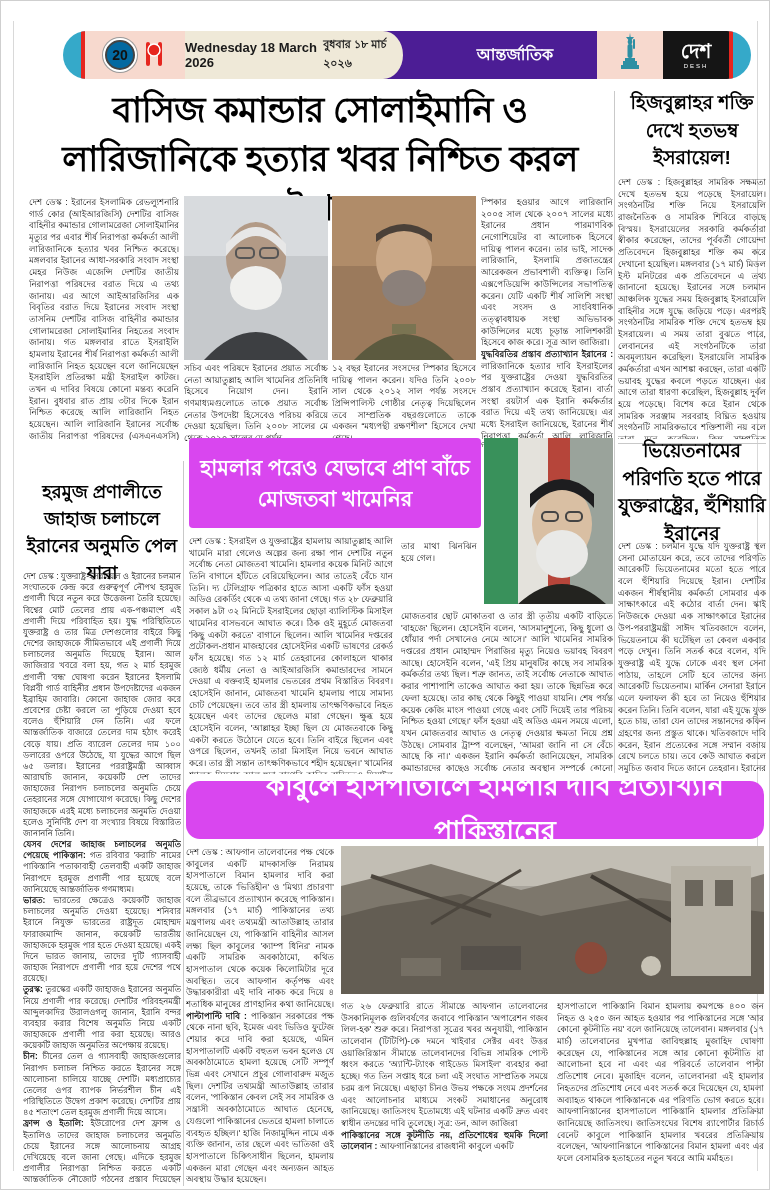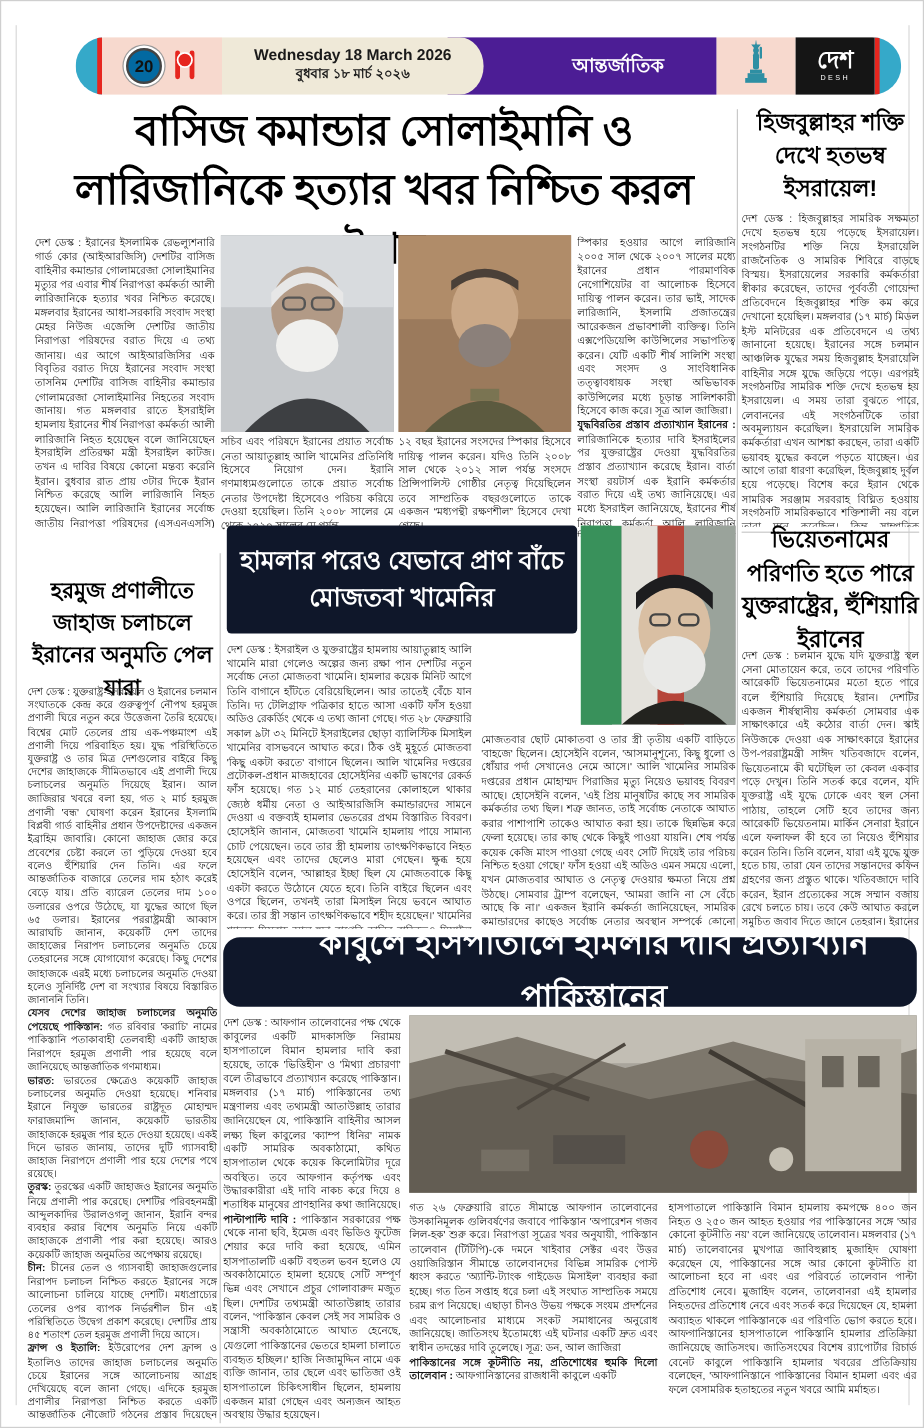--- a/index.html
+++ b/index.html
@@ -17,36 +17,36 @@
   .masthead { position:absolute; left:62px; top:30px; width:688px; height:48px;
     display:flex; border-radius:24px; overflow:hidden; }
   .seg { height:100%; display:flex; align-items:center; justify-content:center; }
   .cap-left  { width:22px; background:#35a9c9; border-right:4px solid #e6261f; }
   .cap-right { width:22px; background:#35a9c9; border-left:4px solid #e6261f; }
   .seg-pink-l { width:100px; background:#f7d9ce; gap:8px; }
   .page-badge { width:30px; height:30px; border-radius:50%; background:#0369a1;
     border:2px solid #444; box-shadow:0 0 0 2px #fff,0 0 0 3px #999;
     display:flex; align-items:center; justify-content:center;
     font-weight:bold; font-size:14px; color:#111; }
-  .seg-cream { width:218px; background:#efe9d8; flex-direction:column;
+  .seg-cream { width:218px; background:#efe9d8; flex-direction:row;
     border-top-right-radius:40px 48px; border-bottom-right-radius:40px 48px; z-index:2; }
   .date-en { font-weight:bold; font-size:13px; color:#1a1a1a; }
   .date-bn { font-weight:bold; font-size:11px; color:#1a1a1a; }
   .seg-red { flex:1; background:#4c1d95; margin-left:-30px; padding-left:60px; z-index:1; }
   .section-label { color:#fff; font-weight:bold; font-size:16px; }
   .seg-pink-r { width:66px; background:#f7d9ce; }
   .seg-logo { width:66px; background:#151515; flex-direction:column; }
   .logo-bn { color:#fff; font-weight:bold; font-size:20px; line-height:1; }
   .logo-en { color:#fff; font-size:6px; letter-spacing:2px; margin-top:2px; }
 
   
   .head-main { font-weight:bold; text-align:center; font-size:35px; line-height:1.4;
     color:#000; letter-spacing:-.5px; }
   .head-col  { font-weight:bold; text-align:center; color:#000; }
-  .gray-box { background:#0f172a; color:#fff; font-weight:bold; text-align:center;
+  .gray-box { background:#d946ef; color:#fff; font-weight:bold; text-align:center;
     display:flex; align-items:center; justify-content:center; }
 
   
   .body-sm { font-size:8.6px; line-height:1.36; text-align:justify; overflow:hidden; color:#141414; }
   .lead-in { font-weight:bold; }
 
   
   .photo { position:absolute; overflow:hidden; }
   .ph-gray  { background:linear-gradient(135deg,#b9bdc0 0%,#d8dadc 40%,#9aa0a4 100%); }
   .ph-brown { background:linear-gradient(135deg,#8a6a52 0%,#b59a7d 45%,#6e523c 100%); }
@@ -188,20 +188,21 @@
       <ellipse cx="78" cy="86" rx="30" ry="38" fill="#d9bfa3"></ellipse>
       <path d="M46 70 Q78 34 110 70 L110 56 Q78 26 46 56 Z" fill="#1d1d1f"></path>
       <ellipse cx="78" cy="116" rx="26" ry="24" fill="#e9e9e7"></ellipse>
       <rect x="58" y="74" width="16" height="9" rx="4" fill="none" stroke="#444" stroke-width="2"></rect>
       <rect x="82" y="74" width="16" height="9" rx="4" fill="none" stroke="#444" stroke-width="2"></rect>
       <path d="M34 166 Q78 126 122 166 Z" fill="#23231f"></path>
     </svg>
   </div>
 
   <div class="abs body-sm" style="left:188px;top:535px;width:204px;height:238px;">দেশ ডেস্ক : ইসরাইল ও যুক্তরাষ্ট্রের হামলায় আয়াতুল্লাহ আলি খামেনি মারা গেলেও অল্পের জন্য রক্ষা পান দেশটির নতুন সর্বোচ্চ নেতা মোজতবা খামেনি। হামলার কয়েক মিনিট আগে তিনি বাগানে হাঁটতে বেরিয়েছিলেন। আর তাতেই বেঁচে যান তিনি। দ্য টেলিগ্রাফ পত্রিকার হাতে আসা একটি ফাঁস হওয়া অডিও রেকর্ডিং থেকে এ তথ্য জানা গেছে। গত ২৮ ফেব্রুয়ারি সকাল ৯টা ৩২ মিনিটে ইসরাইলের ছোড়া ব্যালিস্টিক মিসাইল খামেনির বাসভবনে আঘাত করে। ঠিক ওই মুহূর্তে মোজতবা 'কিছু একটা করতে' বাগানে ছিলেন। আলি খামেনির দপ্তরের প্রটোকল-প্রধান মাজহাবের হোসেইনির একটি ভাষণের রেকর্ড ফাঁস হয়েছে। গত ১২ মার্চ তেহরানের কোলাহলে থাকার জ্যেষ্ঠ ধর্মীয় নেতা ও আইআরজিসি কমান্ডারদের সামনে দেওয়া এ বক্তব্যই হামলার ভেতরের প্রথম বিস্তারিত বিবরণ। হোসেইনি জানান, মোজতবা খামেনি হামলায় পায়ে সামান্য চোট পেয়েছেন। তবে তার স্ত্রী হামলায় তাৎক্ষণিকভাবে নিহত হয়েছেন এবং তাদের ছেলেও মারা গেছেন। ক্ষুব্ধ হয়ে হোসেইনি বলেন, 'আল্লাহর ইচ্ছা ছিল যে মোজতবাকে কিছু একটা করতে উঠোনে যেতে হবে। তিনি বাইরে ছিলেন এবং ওপরে ছিলেন, তখনই তারা মিসাইল নিয়ে ভবনে আঘাত করে। তার স্ত্রী সন্তান তাৎক্ষণিকভাবে শহীদ হয়েছেন।' খামেনির শ্যালক মিসবাহ আল-হুদা বাগেরি কানির বাড়িতেও মিসাইল আঘাত করে। হোসেইনি বলেন, 'মিসাইল এত শক্তিশালী ছিল যে এটি সোজা মিসবাহর ঘরে গেল। মিসাইলগুলো এমনভাবে আঘাত করল যে</div>
+  <div class="abs body-sm" style="left:400px;top:540px;width:76px;height:62px;">তার মাথা ঝিনঝিন হয়ে গেল।</div>
   <div class="abs body-sm" style="left:400px;top:610px;width:212px;height:163px;">মোজতবার ছোট মোকাতবা ও তার স্ত্রী তৃতীয় একটি বাড়িতে 'বাহজে' ছিলেন। হোসেইনি বলেন, 'আসমানুশূন্যে, কিছু ধুলো ও ধোঁয়ার পর্দা সেখানেও নেমে আসে।' আলি খামেনির সামরিক দপ্তরের প্রধান মোহাম্মদ পিরাজির মৃত্যু নিয়েও ভয়াবহ বিবরণ আছে। হোসেইনি বলেন, 'এই প্রিয় মানুষটির কাছে সব সামরিক কর্মকর্তার তথ্য ছিল। শত্রু জানত, তাই সর্বোচ্চ নেতাকে আঘাত করার পাশাপাশি তাকেও আঘাত করা হয়। তাকে ছিন্নভিন্ন করে ফেলা হয়েছে। তার কাছ থেকে কিছুই পাওয়া যায়নি। শেষ পর্যন্ত কয়েক কেজি মাংস পাওয়া গেছে এবং সেটি দিয়েই তার পরিচয় নিশ্চিত হওয়া গেছে।' ফাঁস হওয়া এই অডিও এমন সময়ে এলো, যখন মোজতবার আঘাত ও নেতৃত্ব দেওয়ার ক্ষমতা নিয়ে প্রশ্ন উঠছে। সোমবার ট্রাম্প বলেছেন, 'আমরা জানি না সে বেঁচে আছে কি না।' একজন ইরানি কর্মকর্তা জানিয়েছেন, সামরিক কমান্ডারদের কাছেও সর্বোচ্চ নেতার অবস্থান সম্পর্কে কোনো তথ্য নেই। সূত্র: দ্য টেলিগ্রাফ</div>
 
   <div class="gray-box abs" style="left:185px;top:780px;width:578px;height:58px;font-size:27px;border-radius:14px;padding-left:40px;">
     <span>কাবুলে হাসপাতালে হামলার দাবি প্রত্যাখ্যান পাকিস্তানের</span>
   </div>
 
   <div class="abs body-sm" style="left:185px;top:846px;width:148px;height:338px;">
     <span>দেশ ডেস্ক : আফগান তালেবানের পক্ষ থেকে কাবুলের একটি মাদকাসক্তি নিরাময় হাসপাতালে বিমান হামলার দাবি করা হয়েছে, তাকে 'ভিত্তিহীন' ও 'মিথ্যা প্রচারণা' বলে তীব্রভাবে প্রত্যাখ্যান করেছে পাকিস্তান। মঙ্গলবার (১৭ মার্চ) পাকিস্তানের তথ্য মন্ত্রণালয় এবং তথ্যমন্ত্রী আতাউল্লাহ তারার জানিয়েছেন যে, পাকিস্তানি বাহিনীর আসল লক্ষ্য ছিল কাবুলের 'ক্যাম্প ধিনির' নামক একটি সামরিক অবকাঠামো, কথিত হাসপাতাল থেকে কয়েক কিলোমিটার দূরে অবস্থিত। তবে আফগান কর্তৃপক্ষ এবং উদ্ধারকারীরা এই দাবি নাকচ করে দিয়ে ৪ শতাধিক মানুষের প্রাণহানির কথা জানিয়েছে।</span>
     <span class="lead-in">পাল্টাপাল্টি দাবি :</span>
     <span> পাকিস্তান সরকারের পক্ষ থেকে নানা ছবি, ইমেজ এবং ভিডিও ফুটেজ শেয়ার করে দাবি করা হয়েছে, এমিন হাসপাতালটি একটি বহুতল ভবন হলেও যে অবকাঠামোতে হামলা হয়েছে সেটি সম্পূর্ণ ভিন্ন এবং সেখানে প্রচুর গোলাবারুদ মজুত ছিল। দেশটির তথ্যমন্ত্রী আতাউল্লাহ তারার বলেন, 'পাকিস্তান কেবল সেই সব সামরিক ও সন্ত্রাসী অবকাঠামোতে আঘাত হেনেছে, যেগুলো পাকিস্তানের ভেতরে হামলা চালাতে ব্যবহৃত হচ্ছিল।' হাজি নিজামুদ্দিন নামে এক ব্যক্তি জানান, তার ছেলে এবং ভাতিজা ওই হাসপাতালে চিকিৎসাধীন ছিলেন, হামলায় একজন মারা গেছেন এবং অন্যজন আহত অবস্থায় উদ্ধার হয়েছেন।</span>

